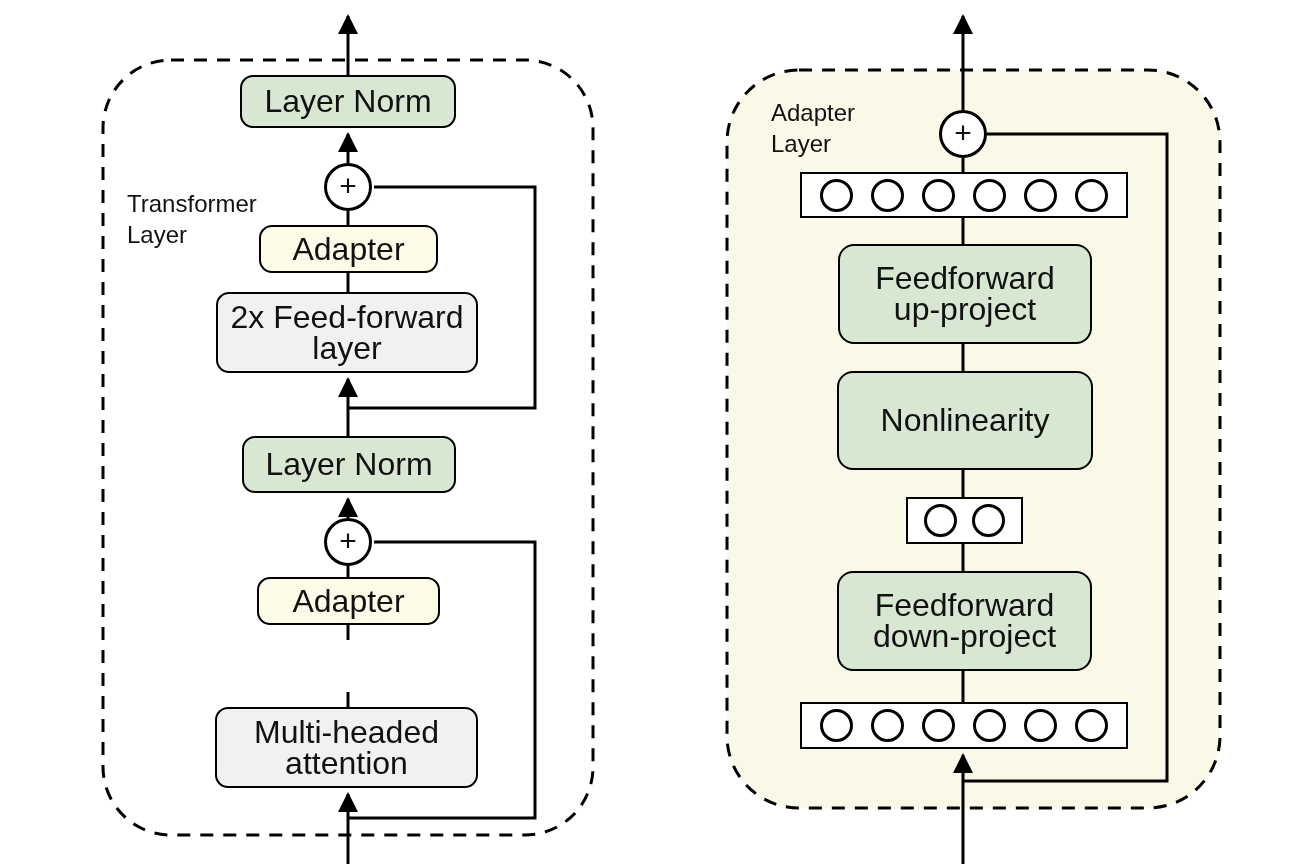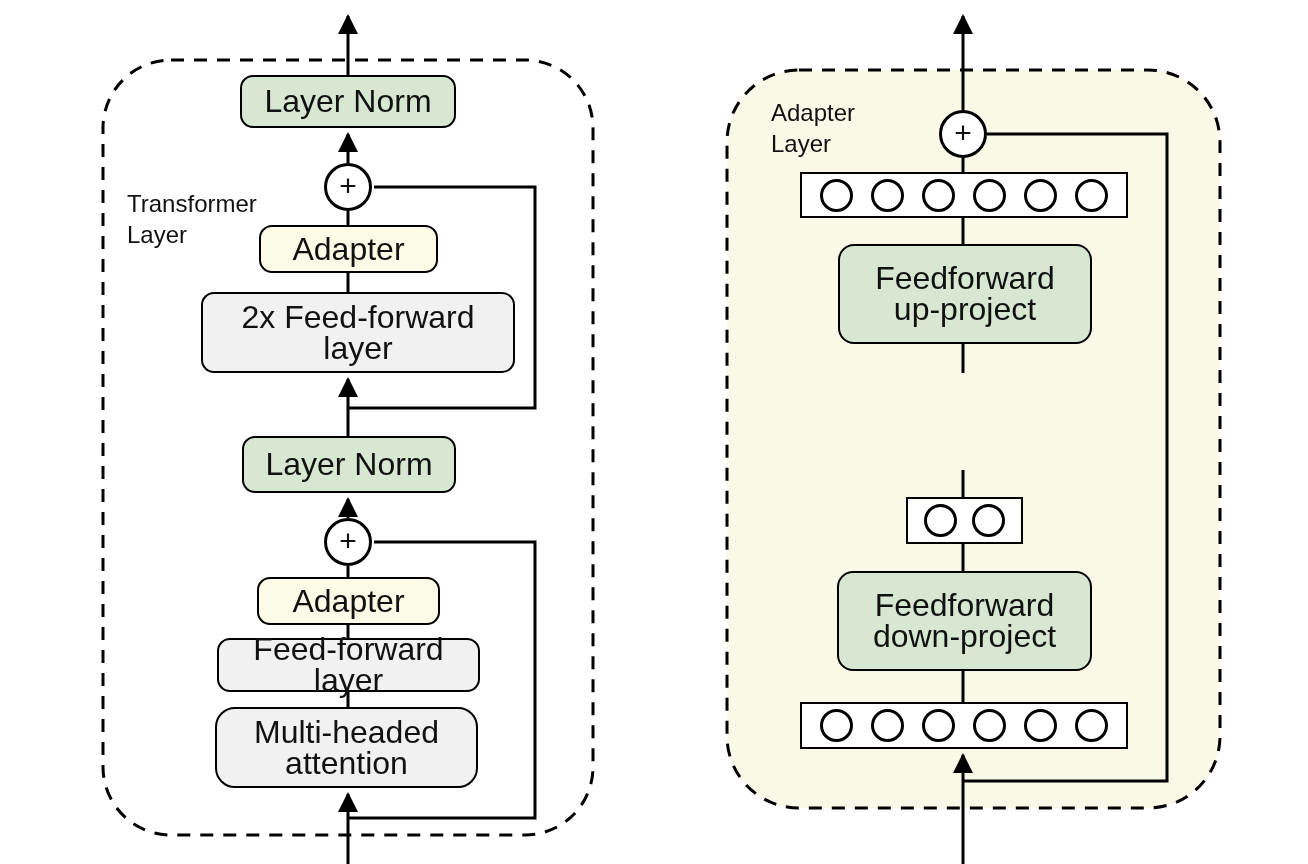--- a/index.html
+++ b/index.html
@@ -82,34 +82,33 @@
 Layer</div>
 
   <div class="box green" style="left:240px;top:75px;width:216px;height:53px;">Layer Norm</div>
 
   <div class="add-circle" style="left:324px;top:163px;">
     <span>+</span>
   </div>
 
   <div class="box cream" style="left:259px;top:225px;width:179px;height:48px;">Adapter</div>
 
-  <div class="box gray" style="left:201px;top:292px;width:314px;height:81px;">2x Feed-forward
+  <div class="box gray" style="left:216px;top:292px;width:262px;height:81px;">2x Feed-forward
 layer</div>
 
   <div class="box green" style="left:242px;top:436px;width:214px;height:57px;">Layer Norm</div>
 
   <div class="add-circle" style="left:324px;top:518px;">
     <span>+</span>
   </div>
 
   <div class="box cream" style="left:257px;top:577px;width:183px;height:48px;">Adapter</div>
 
-  <div class="box gray" style="left:217px;top:638px;width:263px;height:54px;">Feed-forward layer</div>
 
-  <div class="box gray" style="left:215px;top:707px;width:263px;height:81px;border-radius:20px;">Multi-headed
+  <div class="box gray" style="left:215px;top:707px;width:263px;height:81px;">Multi-headed
 attention</div>
 
   <div class="frame-label" style="left:771px;top:97px;">Adapter
 Layer</div>
 
   <div class="add-circle" style="left:939px;top:110px;">
     <span>+</span>
   </div>
 
   <div class="node-row" style="left:800px;top:172px;width:328px;height:46px;">
@@ -117,20 +116,21 @@
       <span class="node-circle"></span>
       <span class="node-circle"></span>
       <span class="node-circle"></span>
       <span class="node-circle"></span>
       <span class="node-circle"></span>
     </div>
 
   <div class="box green bigradius" style="left:838px;top:244px;width:254px;height:100px;">Feedforward
 up-project</div>
 
+  <div class="box green bigradius" style="left:837px;top:371px;width:256px;height:99px;">Nonlinearity</div>
 
   <div class="node-row" style="left:906px;top:497px;width:117px;height:47px;">
       <span class="node-circle"></span>
       <span class="node-circle"></span>
     </div>
 
   <div class="box green bigradius" style="left:837px;top:571px;width:255px;height:100px;">Feedforward
 down-project</div>
 
   <div class="node-row" style="left:800px;top:702px;width:328px;height:47px;">

